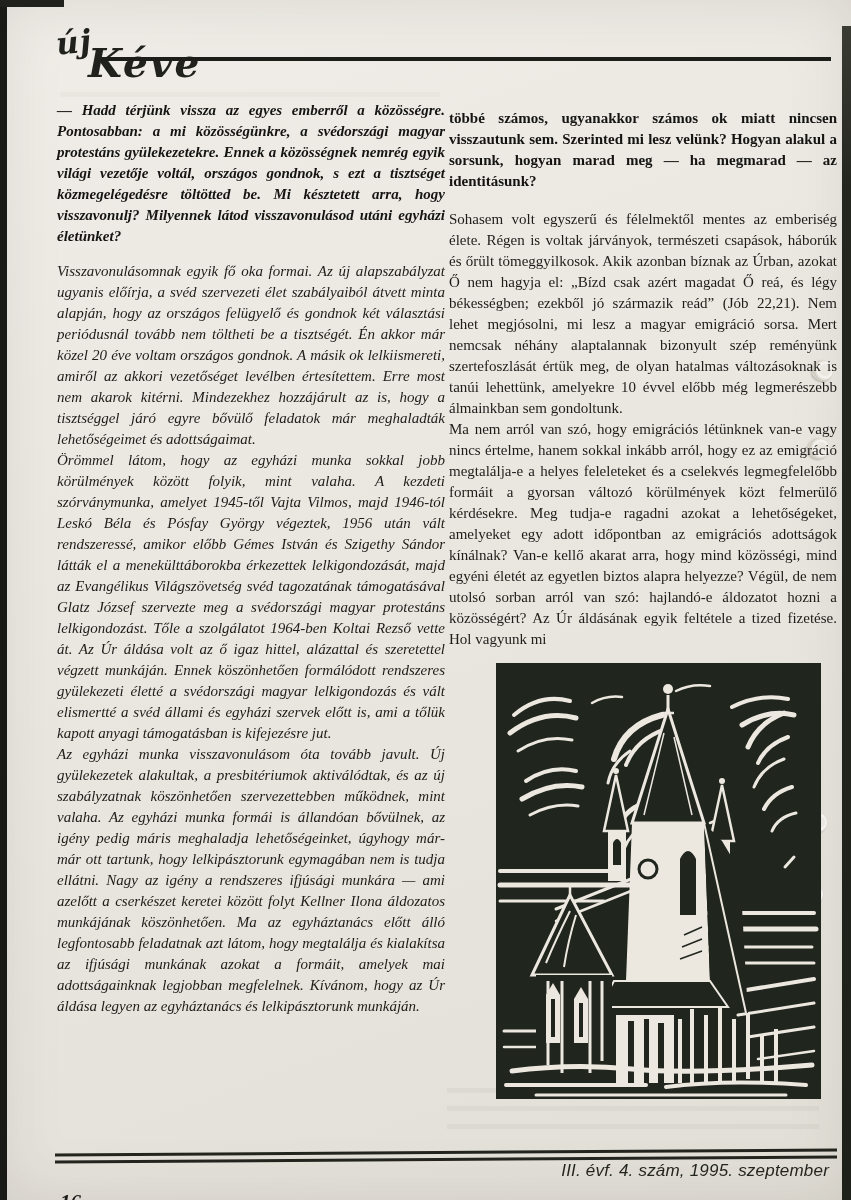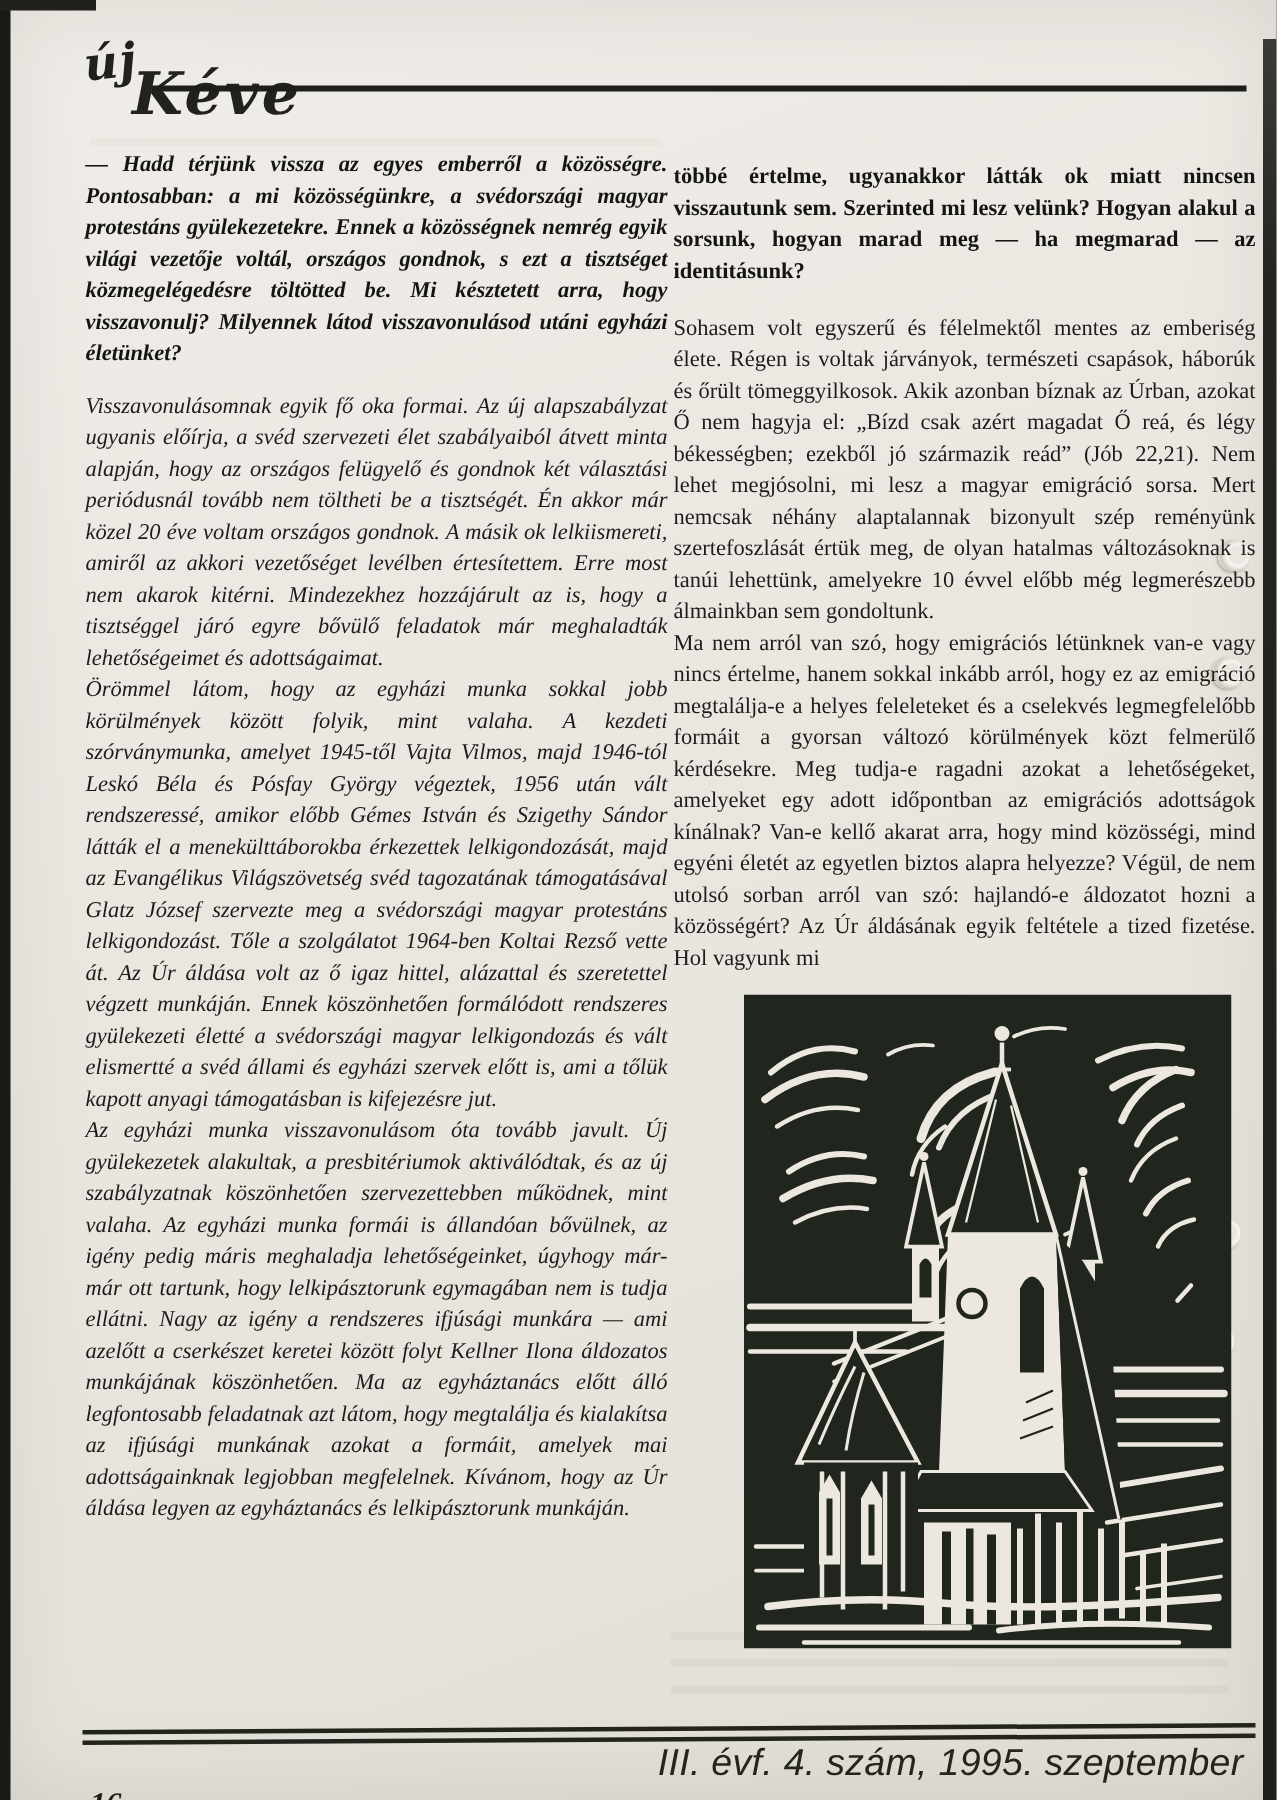--- a/index.html
+++ b/index.html
@@ -65,21 +65,21 @@
   .footer-rule{position:absolute;left:55px;width:782px;background:#23241e;z-index:2;}
   .fr1{top:1151px;height:3px;transform:rotate(-.35deg);}
   .fr2{top:1158px;height:2.5px;transform:rotate(-.35deg);}
   .page-number{
     position:absolute;left:60px;top:1166px;z-index:2;
     font-weight:bold;font-style:italic;font-size:21px;color:#1c1c18;margin-top:24px;
   }
   .issue-info{
     position:absolute;right:22px;top:1161px;z-index:2;
     font-family:"Liberation Sans",sans-serif;font-style:italic;
-    font-size:25px;color:#24251f;letter-spacing:.2px;
+    font-size:17px;color:#24251f;letter-spacing:.2px;
   }
 </style>
 </head>
 <body>
 
 <div class="page">
 
   <div class="edge-left"></div>
   <div class="edge-top"></div>
   <div class="edge-right"></div>
@@ -97,21 +97,21 @@
   <div class="bleed bleed-b"></div>
 
   <div class="col col-left">
     <p class="q q1">— Hadd térjünk vissza az egyes emberről a közösségre. Pontosabban: a mi közösségünkre, a svédországi magyar protestáns gyülekezetekre. Ennek a közösségnek nemrég egyik világi vezetője voltál, országos gondnok, s ezt a tisztséget közmegelégedésre töltötted be. Mi késztetett arra, hogy visszavonulj? Milyennek látod visszavonulásod utáni egyházi életünket?</p>
     <p>Visszavonulásomnak egyik fő oka formai. Az új alapszabályzat ugyanis előírja, a svéd szervezeti élet szabályaiból átvett minta alapján, hogy az országos felügyelő és gondnok két választási periódusnál tovább nem töltheti be a tisztségét. Én akkor már közel 20 éve voltam országos gondnok. A másik ok lelkiismereti, amiről az akkori vezetőséget levélben értesítettem. Erre most nem akarok kitérni. Mindezekhez hozzájárult az is, hogy a tisztséggel járó egyre bővülő feladatok már meghaladták lehetőségeimet és adottságaimat.</p>
     <p>Örömmel látom, hogy az egyházi munka sokkal jobb körülmények között folyik, mint valaha. A kezdeti szórványmunka, amelyet 1945-től Vajta Vilmos, majd 1946-tól Leskó Béla és Pósfay György végeztek, 1956 után vált rendszeressé, amikor előbb Gémes István és Szigethy Sándor látták el a menekülttáborokba érkezettek lelkigondozását, majd az Evangélikus Világszövetség svéd tagozatának támogatásával Glatz József szervezte meg a svédországi magyar protestáns lelkigondozást. Tőle a szolgálatot 1964-ben Koltai Rezső vette át. Az Úr áldása volt az ő igaz hittel, alázattal és szeretettel végzett munkáján. Ennek köszönhetően formálódott rendszeres gyülekezeti életté a svédországi magyar lelkigondozás és vált elismertté a svéd állami és egyházi szervek előtt is, ami a tőlük kapott anyagi támogatásban is kifejezésre jut.</p>
     <p>Az egyházi munka visszavonulásom óta tovább javult. Új gyülekezetek alakultak, a presbitériumok aktiválódtak, és az új szabályzatnak köszönhetően szervezettebben működnek, mint valaha. Az egyházi munka formái is állandóan bővülnek, az igény pedig máris meghaladja lehetőségeinket, úgyhogy már-már ott tartunk, hogy lelkipásztorunk egymagában nem is tudja ellátni. Nagy az igény a rendszeres ifjúsági munkára — ami azelőtt a cserkészet keretei között folyt Kellner Ilona áldozatos munkájának köszönhetően. Ma az egyháztanács előtt álló legfontosabb feladatnak azt látom, hogy megtalálja és kialakítsa az ifjúsági munkának azokat a formáit, amelyek mai adottságainknak legjobban megfelelnek. Kívánom, hogy az Úr áldása legyen az egyháztanács és lelkipásztorunk munkáján.</p>
   </div>
 
   <div class="col col-right">
-    <p class="q qc">többé értelme, ugyanakkor látták ok miatt nincsen visszautunk sem. Szerinted mi lesz velünk? Hogyan alakul a sorsunk, hogyan marad meg — ha megmarad — az identitásunk?</p>
+    <p class="q qc">többé számos, ugyanakkor számos ok miatt nincsen visszautunk sem. Szerinted mi lesz velünk? Hogyan alakul a sorsunk, hogyan marad meg — ha megmarad — az identitásunk?</p>
     <p>Sohasem volt egyszerű és félelmektől mentes az emberiség élete. Régen is voltak járványok, természeti csapások, háborúk és őrült tömeggyilkosok. Akik azonban bíznak az Úrban, azokat Ő nem hagyja el: „Bízd csak azért magadat Ő reá, és légy békességben; ezekből jó származik reád” (Jób 22,21). Nem lehet megjósolni, mi lesz a magyar emigráció sorsa. Mert nemcsak néhány alaptalannak bizonyult szép reményünk szertefoszlását értük meg, de olyan hatalmas változásoknak is tanúi lehettünk, amelyekre 10 évvel előbb még legmerészebb álmainkban sem gondoltunk.</p>
     <p>Ma nem arról van szó, hogy emigrációs létünknek van-e vagy nincs értelme, hanem sokkal inkább arról, hogy ez az emigráció megtalálja-e a helyes feleleteket és a cselekvés legmegfelelőbb formáit a gyorsan változó körülmények közt felmerülő kérdésekre. Meg tudja-e ragadni azokat a lehetőségeket, amelyeket egy adott időpontban az emigrációs adottságok kínálnak? Van-e kellő akarat arra, hogy mind közösségi, mind egyéni életét az egyetlen biztos alapra helyezze? Végül, de nem utolsó sorban arról van szó: hajlandó-e áldozatot hozni a közösségért? Az Úr áldásának egyik feltétele a tized fizetése. Hol vagyunk mi</p>
 
     <div class="linocut">
       <svg width="325" height="436" viewBox="0 0 325 436" xmlns="http://www.w3.org/2000/svg">
         <rect width="325" height="436" fill="#20251e"></rect>
         <g stroke="#ece8e0" fill="none" stroke-linecap="round">
 
           <path d="M18,52 q26,-22 56,-14" stroke-width="4"></path>
           <path d="M14,70 q32,-24 66,-15" stroke-width="5"></path>

